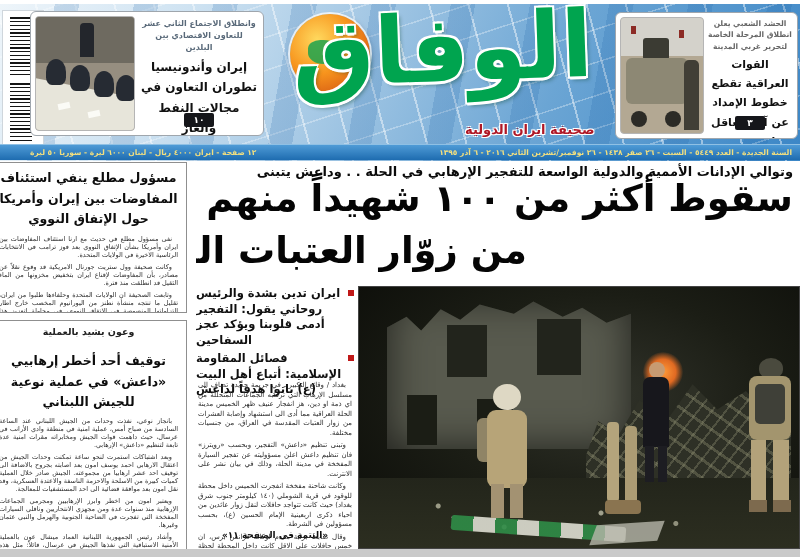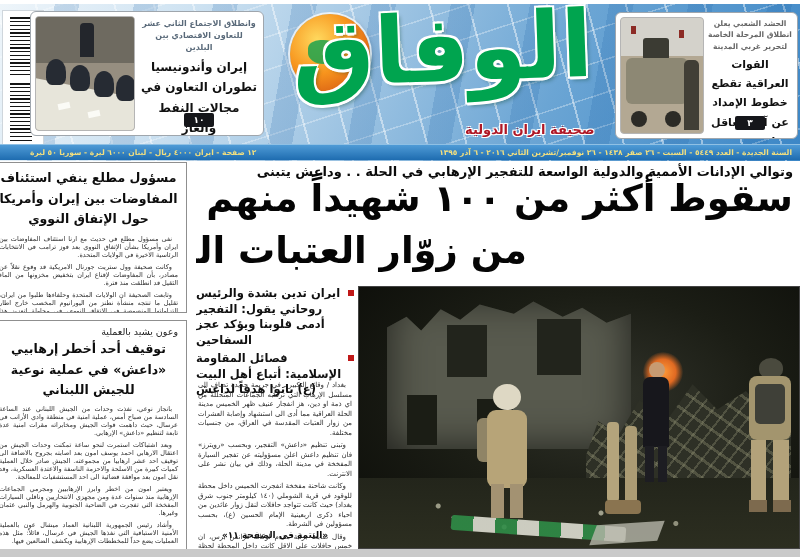--- a/index.html
+++ b/index.html
@@ -90,21 +90,21 @@
     font-size:13px; font-weight:bold; color:#b01826; white-space:nowrap;
     text-shadow:1px 1px 0 #fff, -1px -1px 0 #fff, 1px -1px 0 #fff, -1px 1px 0 #fff; }
 
   
   .left-col { position:absolute; left:0; top:157px; width:192px; bottom:0; }
   .art-box { position:absolute; left:-10px; width:197px; background:#fff; border:1px solid #8f8f8f;
     padding:5px 8px 6px 8px; direction:rtl; overflow:hidden; }
   .box1 { top:5px; height:151px; }
   .box2 { top:163px; height:250px; }
   .art-title { font-size:12.5px; font-weight:bold; color:#0d0d0d; text-align:center; line-height:1.65; }
-  .art-kicker { font-size:9.5px; font-weight:normal; color:#222; margin-bottom:2px; }
+  .art-kicker { font-size:9.5px; font-weight:bold; color:#222; text-align:center; margin-bottom:14px; }
   .art-body p { font-size:6.5px; line-height:8px; color:#2e2e2e; text-align:justify; margin-top:4px;
     text-indent:6px; }
   .box1 .art-body { margin-top:5px; }
   .box2 .art-body { margin-top:4px; }
 
   
   .lead { position:absolute; left:196px; top:157px; right:0; bottom:0; overflow:hidden; }
   .lead-kicker { position:absolute; right:7px; top:7px; font-size:13px; font-weight:bold; color:#0b0b0b;
     white-space:nowrap; direction:rtl; }
   .hl1 { position:absolute; right:7px;  top:20px; font-size:37px; font-weight:900; color:#050505;

